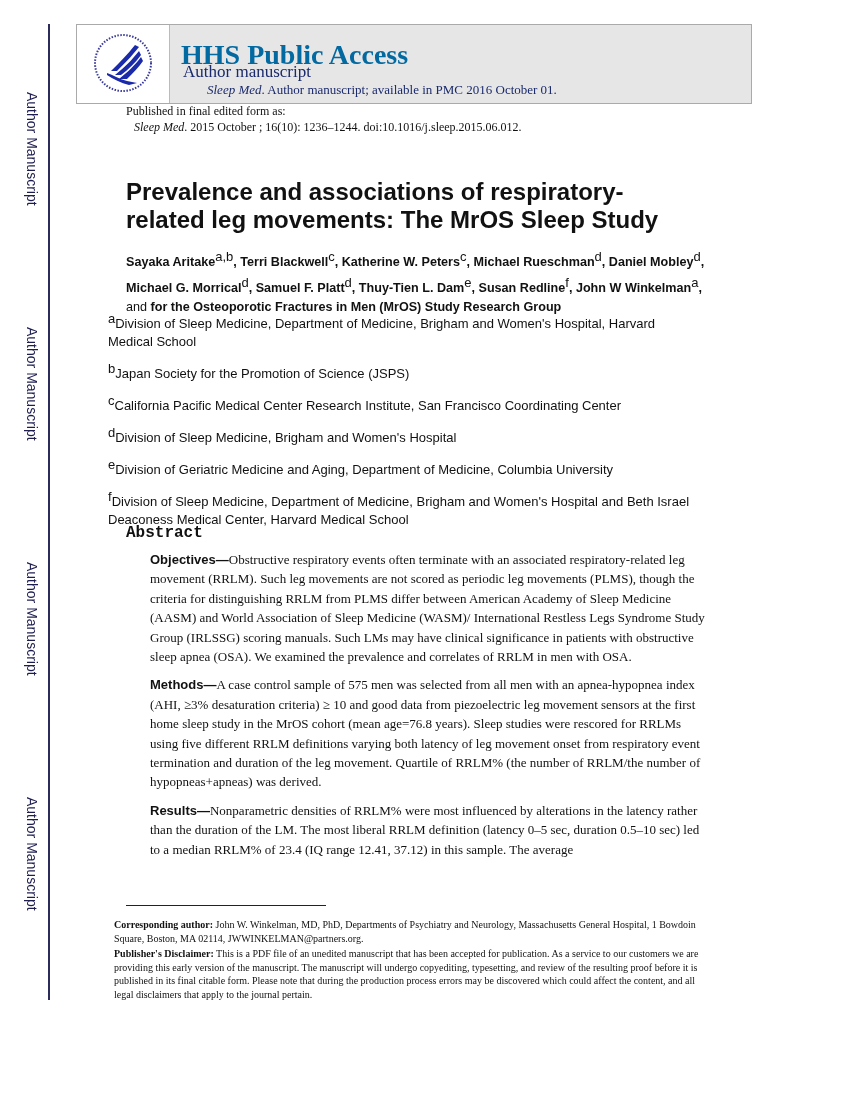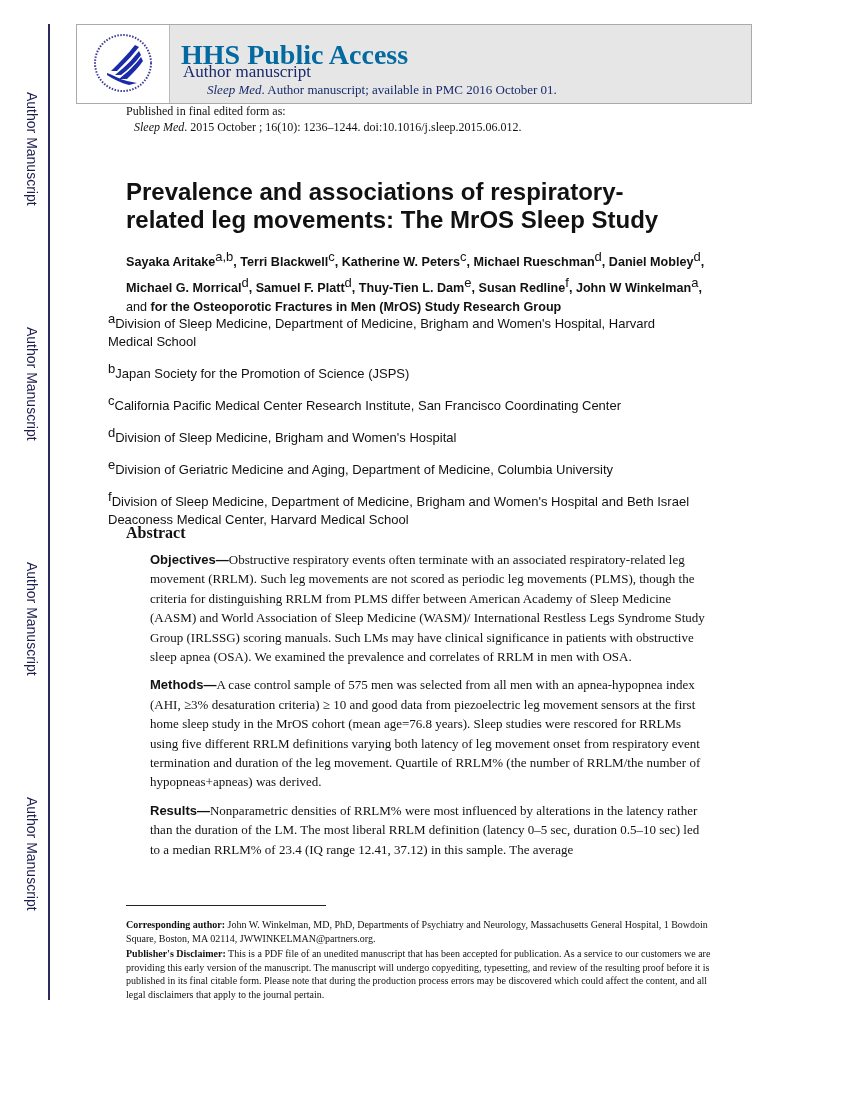--- a/index.html
+++ b/index.html
@@ -13,26 +13,26 @@
   .hhs-sub { position:absolute; left:106px; top:37px; font-size:17px; color:#1a2a6c; }
   .hhs-avail { position:absolute; left:106px; top:57px; font-size:13px; color:#1a2a6c;margin-left:24px; }
   .pub { position:absolute; left:126px; top:103px; font-size:12px; line-height:16px; }
   .pub .cite { padding-left:8px; }
   .title { position:absolute; left:126px; top:178px; width:560px; font-family:"Liberation Sans", sans-serif; font-weight:bold; font-size:24px; line-height:28px; }
   .authors { position:absolute; left:126px; top:247px; width:590px; font-family:"Liberation Sans", sans-serif; font-size:12.6px; line-height:19.5px; font-weight:bold; }
   .authors .nb { font-weight:normal; }
   sup { font-size:13px; vertical-align: 5px; font-weight:normal; }
   .affils { position:absolute; left:108px; top:310px; width:590px; font-family:"Liberation Sans", sans-serif; font-size:13px; line-height:18px; }
   .affil { margin-bottom:9px; }
-  .abs-h { position:absolute; left:126px; top:524px; font-family:Liberation Serif, serif; font-weight:bold; font-size:16px; }
+  .abs-h { position:absolute; left:126px; top:524px; font-family:Liberation Mono, monospace; font-weight:bold; font-size:16px; }
   .abs-body { position:absolute; left:150px; top:550px; width:555px; font-size:13px; line-height:19.4px; }
   .abs-body p { margin:0 0 9px 0; }
   .lbl { font-family:"Liberation Sans", sans-serif; font-weight:bold; }
   .fn-rule { position:absolute; left:126px; top:905px; width:200px; height:1px; background:#222; }
-  .footnotes { position:absolute; left:126px; top:918px; width:600px; font-size:10px; line-height:13.5px; }
+  .footnotes { position:absolute; left:114px; top:918px; width:600px; font-size:10px; line-height:13.5px; }
   .footnotes p { margin:0 0 2px 0; }
   .footnotes b { font-weight:bold; }
 </style>
 </head>
 <body>
 
 <div class="vline"></div>
 <div class="side-label" style="top:92px">
     <span>Author Manuscript</span>
   </div>

